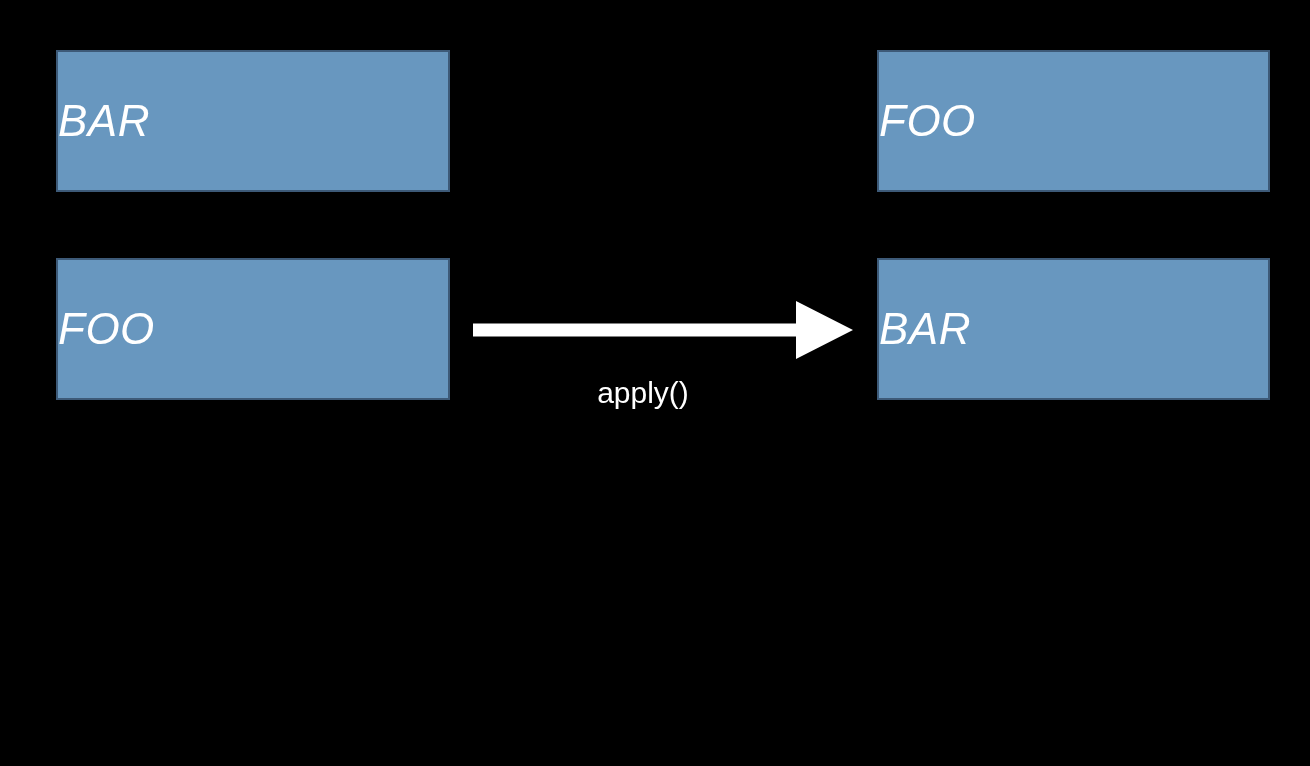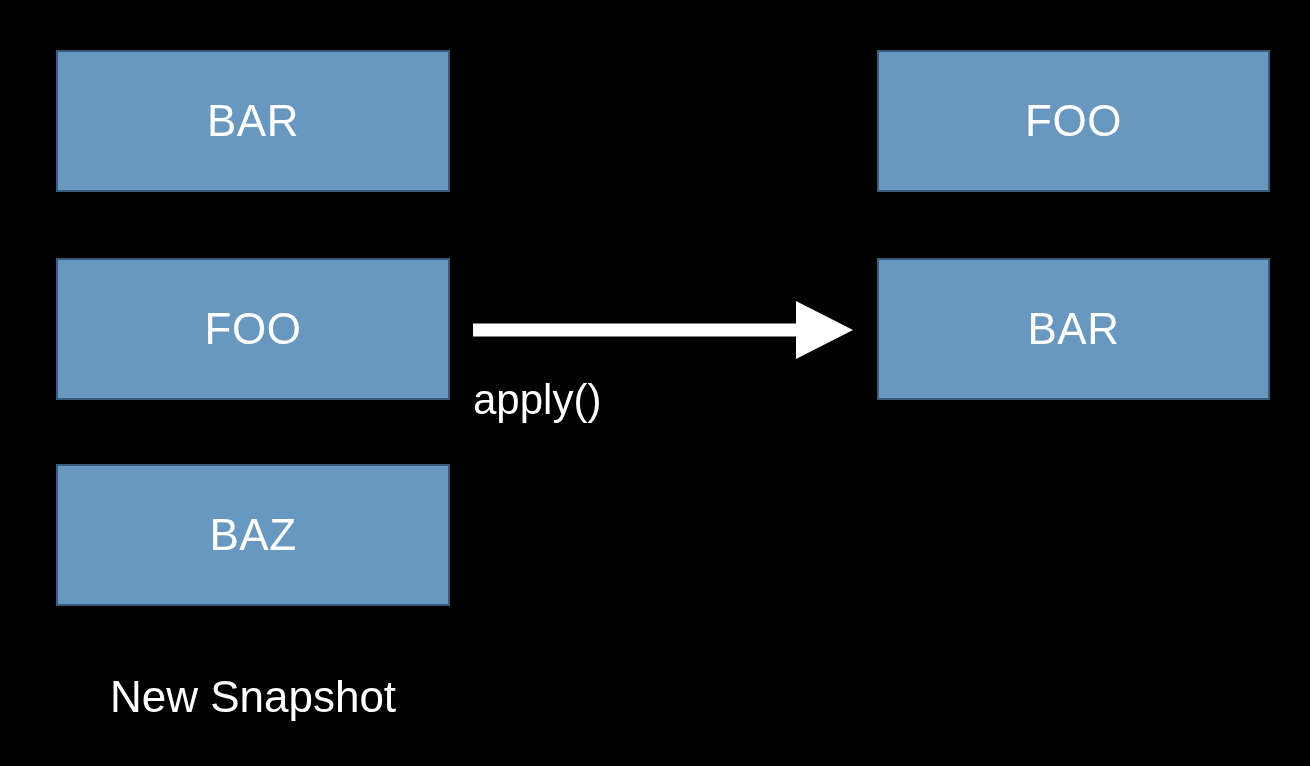--- a/index.html
+++ b/index.html
@@ -24,21 +24,21 @@
     background: var(--bg);
   }
   .node-box {
     position: absolute;
     width: 394px;
     height: 142px;
     background: var(--box-fill);
     border: 2px solid var(--box-border);
     display: flex;
     align-items: center;
-    justify-content: center;
+    font-style: italic;
   }
   .node-label {
     color: var(--text);
     font-size: 44px;
     font-weight: 400;
     letter-spacing: 0.5px;
   }
   .col-left  { left: 56px;  }
   .col-right { left: 877px; width: 393px; }
   .row-1 { top: 50px;  }
@@ -63,41 +63,37 @@
     top: 300px;
     width: 380px;
     height: 60px;
   }
   .arrow-label {
     position: absolute;
     left: 473px;
     top: 376px;
     width: 340px;
     color: var(--text);
-    font-size: 42px;
+    font-size: 30px;
     font-weight: 400;
-    text-align: left;
+    text-align: center;
     white-space: nowrap;
   }
 </style>
 </head>
 <body>
 
 <div class="slide">
 
   <div class="node-box col-left row-1">
     <span class="node-label">BAR</span>
   </div>
   <div class="node-box col-left row-2">
     <span class="node-label">FOO</span>
   </div>
-  <div class="node-box col-left row-3">
-    <span class="node-label">BAZ</span>
-  </div>
-  <div class="caption caption-left">New Snapshot</div>
 
   <svg class="arrow-svg" viewBox="0 0 380 60">
     <polygon points="0,23.5 323,23.5 323,1 380,30 323,59 323,36.5 0,36.5" fill="#FFFFFF"></polygon>
   </svg>
   <div class="arrow-label">apply()</div>
 
   <div class="node-box col-right row-1">
     <span class="node-label">FOO</span>
   </div>
   <div class="node-box col-right row-2">

